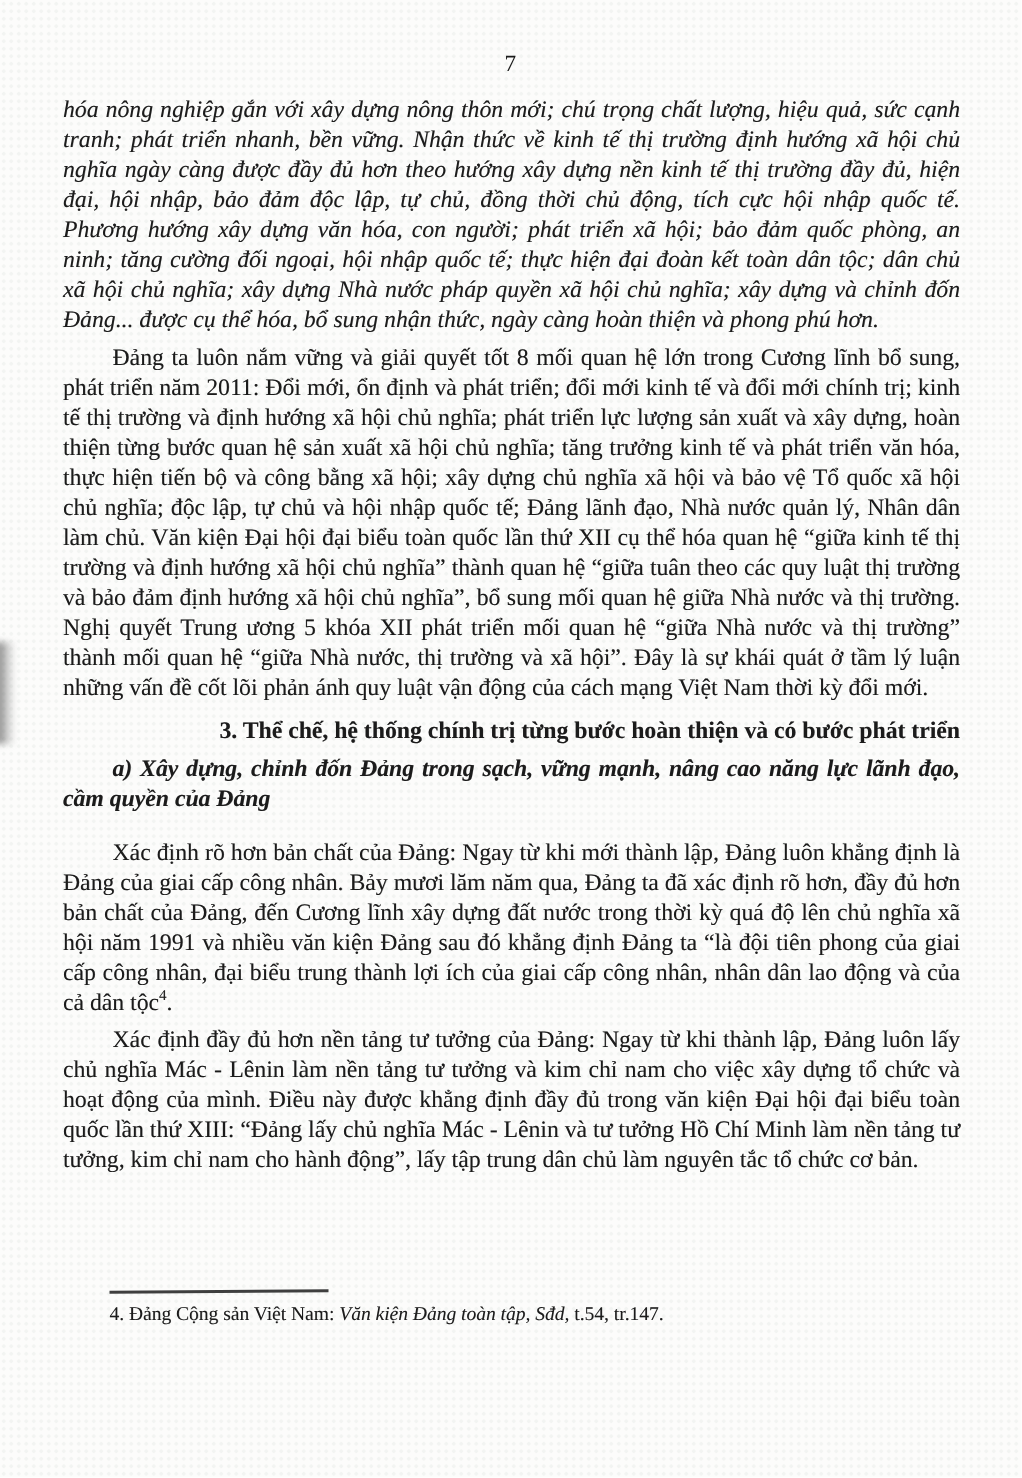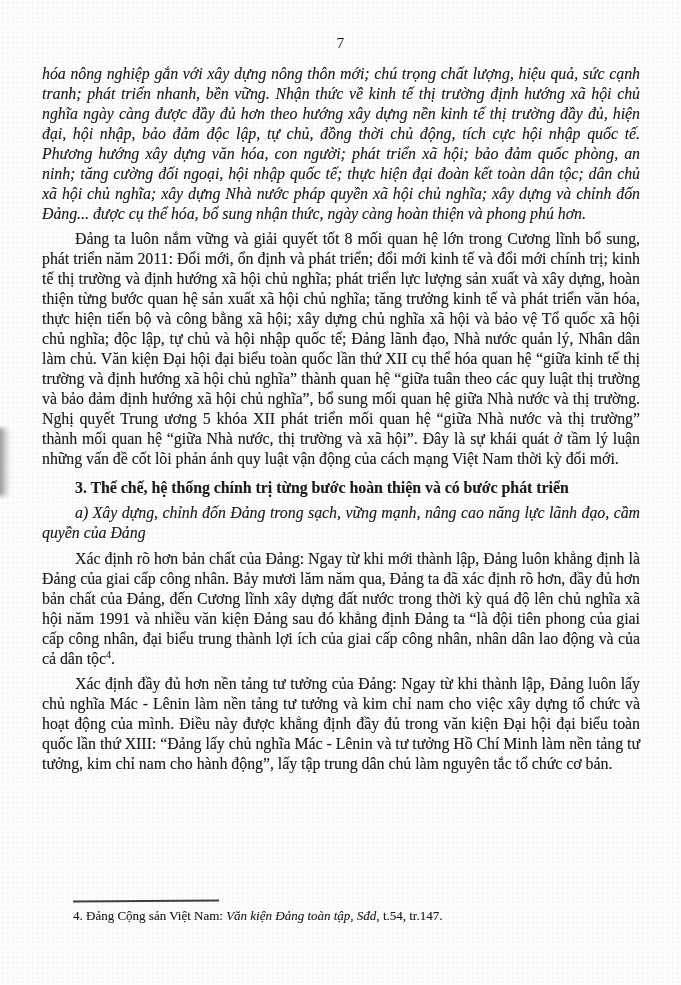--- a/index.html
+++ b/index.html
@@ -49,38 +49,39 @@
     margin: 0 0 5px 0;
     text-indent: 33px;
   }
   .para.no-indent { text-indent: 0; font-style: italic; }
 
   .heading {
     font-size: 15.8px;
     font-weight: bold;
     margin: 9px 0 5px 0;
     text-indent: 33px;
-    text-align: left;
+    text-align: right;
   }
 
   .subheading {
     font-style: italic;
-    margin-bottom: 6px;
+    margin-bottom: 16px;
+    font-weight: bold;
   }
 
   .fn-ref {
     font-size: 10px;
     line-height: 0;
   }
 
   .footnote-area {
     position: absolute;
     left: 42px;
     right: 41px;
-    top: 900px;
+    top: 860px;
     text-shadow: 0.2px 0.2px 0.3px rgba(20,20,20,0.3);
   }
   .footnote-rule {
     width: 146px;
     margin-left: 31px;
     border-top: 2px solid #3f3f3f;
     transform: rotate(-0.4deg);
   }
   .footnote-text {
     margin: 6px 0 0 31px;

